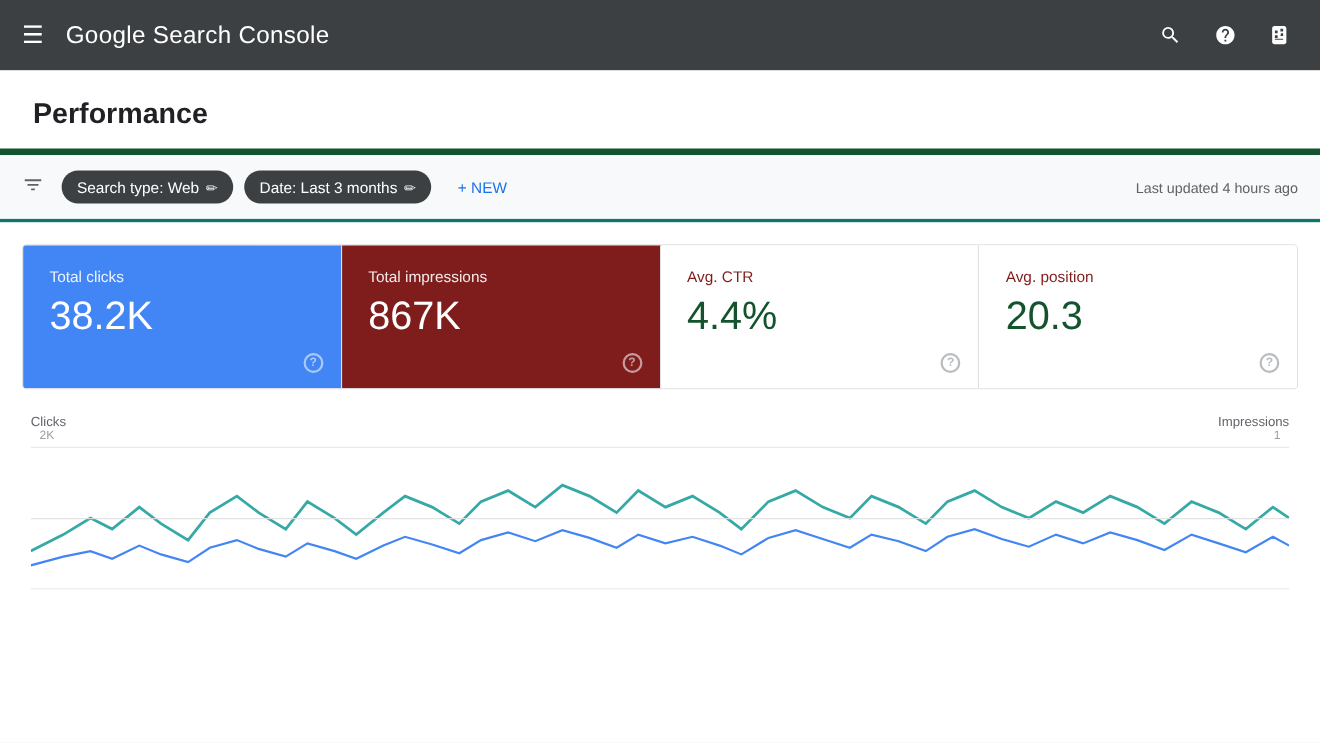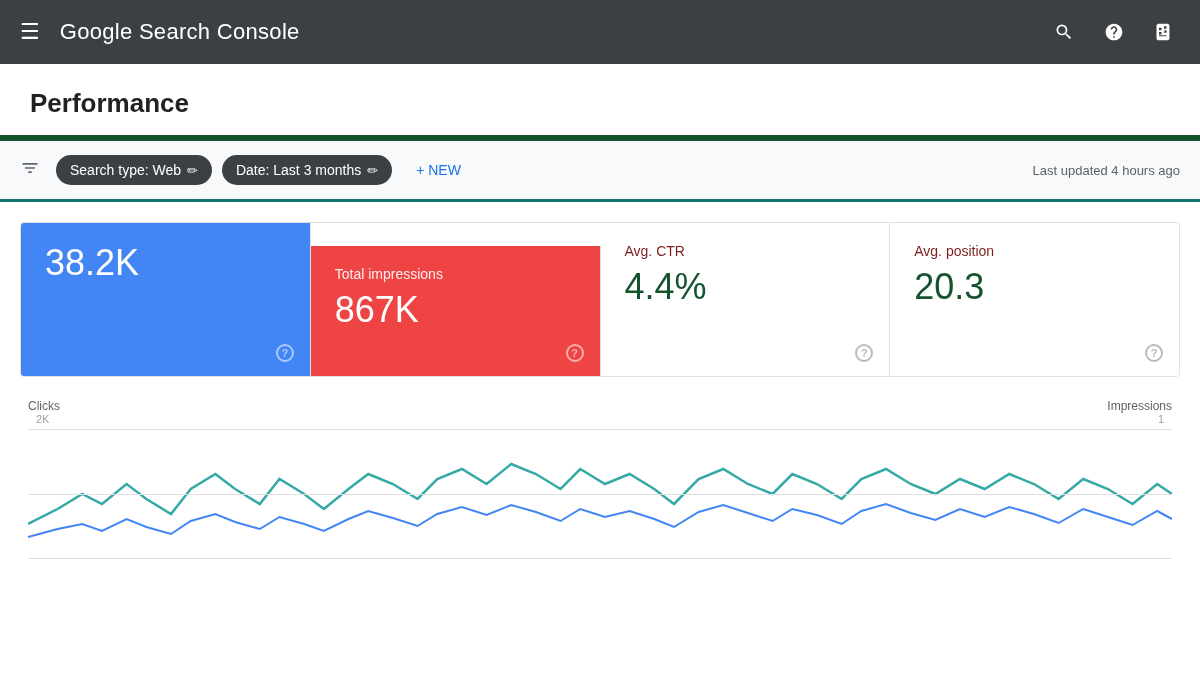--- a/index.html
+++ b/index.html
@@ -136,23 +136,22 @@
       display: flex;
       flex-direction: column;
       justify-content: space-between;
     }
     .metric-card:last-child { border-right: none; }
     .metric-card.active-blue {
       background: #4285f4;
       color: white;
     }
     .metric-card.active-teal {
-      background: #ef4444;
+      background: #7f1d1d;
       color: white;
-      margin-top: 23px;
     }
     .metric-card.inactive {
       background: #ffffff;
       color: #202124;
     }
     .metric-label {
       font-size: 14px;
       font-weight: 400;
       margin-bottom: 8px;
     }
@@ -290,20 +289,21 @@
       <span>+ NEW</span>
     </button>
     <span class="last-updated">Last updated 4 hours ago</span>
   </div>
 
   <div class="metrics-area">
     <div class="metrics-cards">
 
       <div class="metric-card active-blue">
         <div>
+          <div class="metric-label">Total clicks</div>
           <div class="metric-value">38.2K</div>
         </div>
         <div class="metric-info-icon">?</div>
       </div>
 
       <div class="metric-card active-teal">
         <div>
           <div class="metric-label">Total impressions</div>
           <div class="metric-value">867K</div>
         </div>

